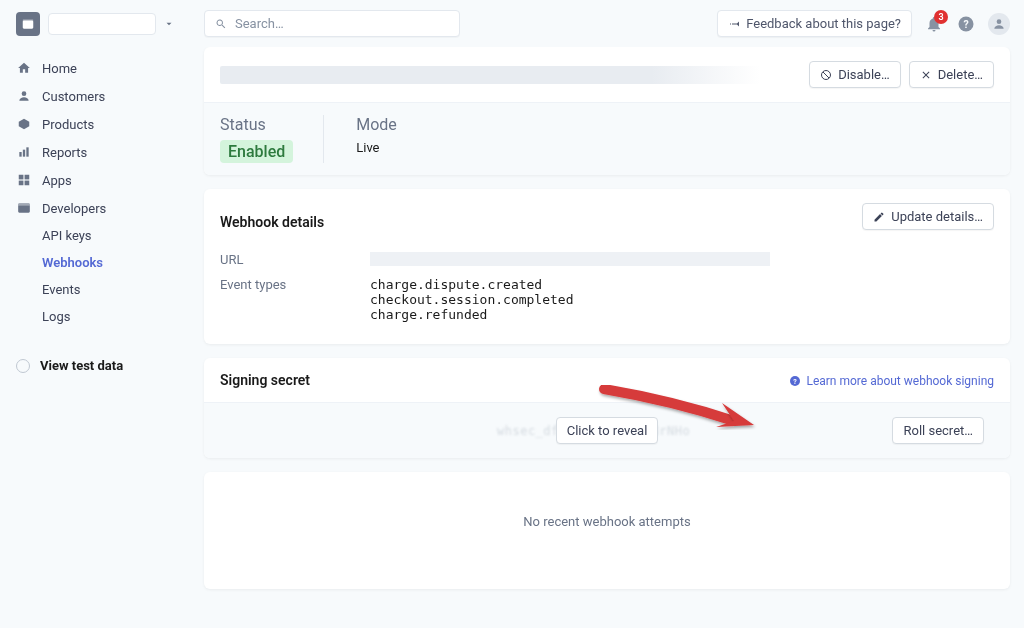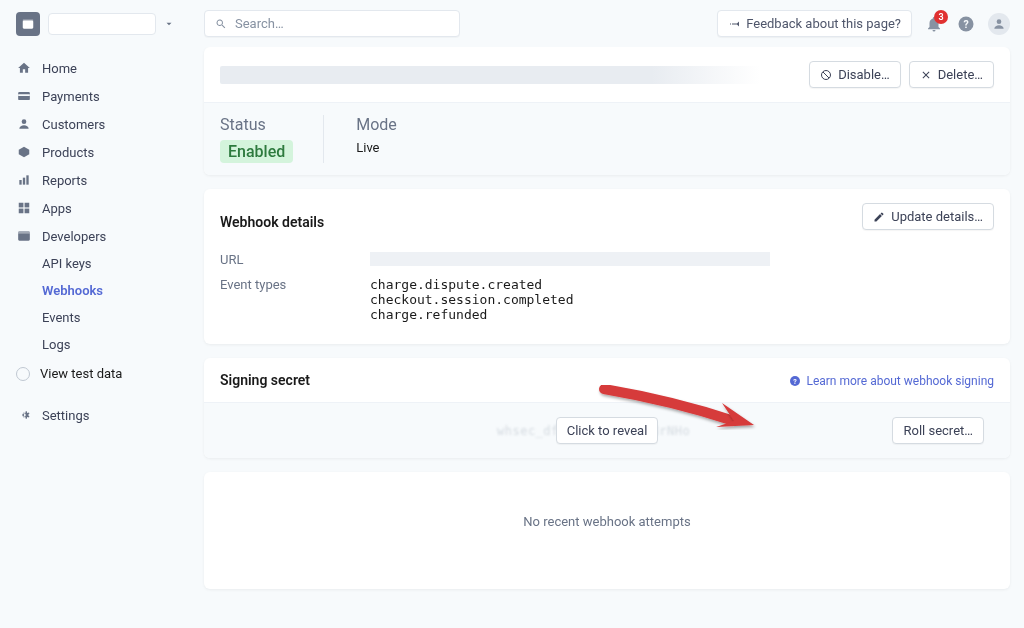--- a/index.html
+++ b/index.html
@@ -16,21 +16,21 @@
     .sidebar-chevron svg { width: 10px; height: 10px; fill: currentColor; }
     
     .nav-item { display: flex; align-items: center; gap: 10px; padding: 6px 16px; color: #3c4257; cursor: pointer; }
     .nav-item .nav-icon { width: 16px; height: 16px; color: #697386; display: flex; align-items: center; justify-content: center; }
     .nav-item .nav-icon svg { width: 14px; height: 14px; fill: currentColor; }
     .nav-item.active { color: #5469d4; font-weight: 600; }
     .nav-sub { padding-left: 42px; }
     .nav-spacer { height: 6px; }
     .nav-group-space { height: 12px; }
     
-    .test-toggle { display: flex; align-items: center; gap: 10px; padding: 8px 16px; margin-top: 0; }
+    .test-toggle { display: flex; align-items: center; gap: 10px; padding: 8px 16px; margin-top: 20px; font-weight: bold; }
     .toggle-circle { width: 14px; height: 14px; border: 1.5px solid #c0c8d2; border-radius: 50%; }
     
     .main { flex: 1; display: flex; flex-direction: column; overflow: hidden; }
     
     .topbar { display: flex; align-items: center; gap: 12px; padding: 10px 14px; }
     .search { flex: 1; max-width: 420px; display: flex; align-items: center; gap: 8px; background: #fff; border: 1px solid #e3e8ee; border-radius: 4px; padding: 5px 10px; color: #8792a2; box-shadow: 0 1px 1px rgba(0,0,0,0.03); }
     .search svg { width: 12px; height: 12px; fill: currentColor; }
     .topbar-spacer { flex: 1; }
     .feedback-btn { display: flex; align-items: center; gap: 6px; background: #fff; border: 1px solid #e3e8ee; border-radius: 4px; padding: 5px 10px; color: #4f566b; box-shadow: 0 1px 1px rgba(0,0,0,0.04); cursor: pointer; }
     .feedback-btn svg { width: 12px; height: 12px; fill: currentColor; }
@@ -108,29 +108,20 @@
       <span class="nav-icon">
           <svg viewBox="0 0 24 24">
             <path d="M10 20v-6h4v6h5v-8h3L12 3 2 12h3v8z"></path>
           </svg>
         </span>
       <span>Home</span>
     </div>
     <div class="nav-item">
       <span class="nav-icon">
           <svg viewBox="0 0 24 24">
-            <rect x="2" y="5" width="20" height="14" rx="2"></rect>
-            <rect x="2" y="9" width="20" height="3" fill="#f7fafc"></rect>
-          </svg>
-        </span>
-      <span>Payments</span>
-    </div>
-    <div class="nav-item">
-      <span class="nav-icon">
-          <svg viewBox="0 0 24 24">
             <circle cx="12" cy="8" r="4"></circle>
             <path d="M4 20c0-4 4-6 8-6s8 2 8 6z"></path>
           </svg>
         </span>
       <span>Customers</span>
     </div>
     <div class="nav-item">
       <span class="nav-icon">
           <svg viewBox="0 0 24 24">
             <path d="M21 16V8l-9-5-9 5v8l9 5 9-5z"></path>
@@ -179,28 +170,20 @@
     </div>
     <div class="nav-item nav-sub">
       <span>Logs</span>
     </div>
 
     <div class="test-toggle">
       <span class="toggle-circle"></span>
       <span>View test data</span>
     </div>
     <div class="nav-group-space"></div>
-    <div class="nav-item">
-      <span class="nav-icon">
-          <svg viewBox="0 0 24 24">
-            <path d="M19.4 13l.6-1-.6-1 2-1.5-1-1.7-2.3.8-.8-.6-.4-2.5h-2l-.4 2.5-.8.6-2.3-.8-1 1.7 2 1.5-.6 1 .6 1-2 1.5 1 1.7 2.3-.8.8.6.4 2.5h2l.4-2.5.8-.6 2.3.8 1-1.7-2-1.5zM12 15a3 3 0 110-6 3 3 0 010 6z"></path>
-          </svg>
-        </span>
-      <span>Settings</span>
-    </div>
   </div>
 
   <div class="main">
     <div class="topbar">
       <div class="search">
         <svg viewBox="0 0 24 24">
             <path d="M15.5 14h-.79l-.28-.27a6.5 6.5 0 10-.7.7l.27.28v.79l5 5 1.5-1.5-5-5zm-6 0a4.5 4.5 0 110-9 4.5 4.5 0 010 9z"></path>
           </svg>
         <span>Search…</span>
       </div>

